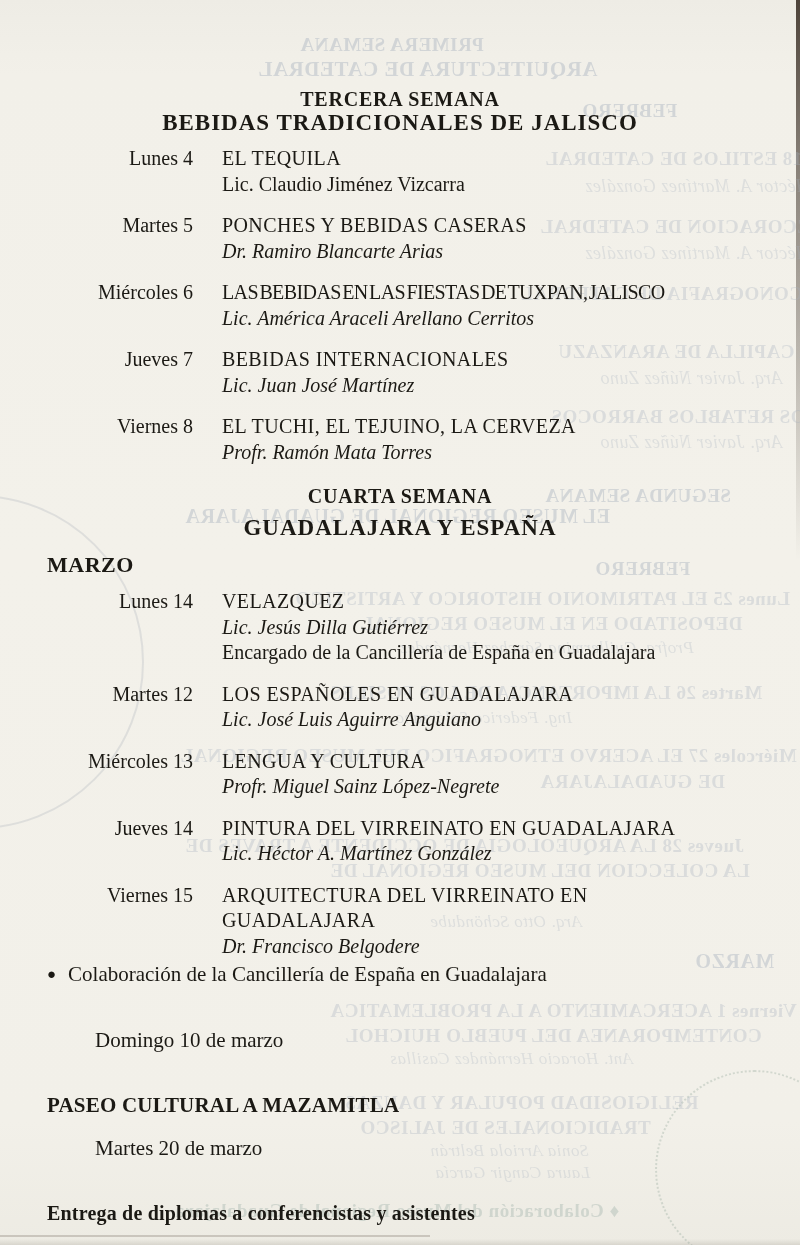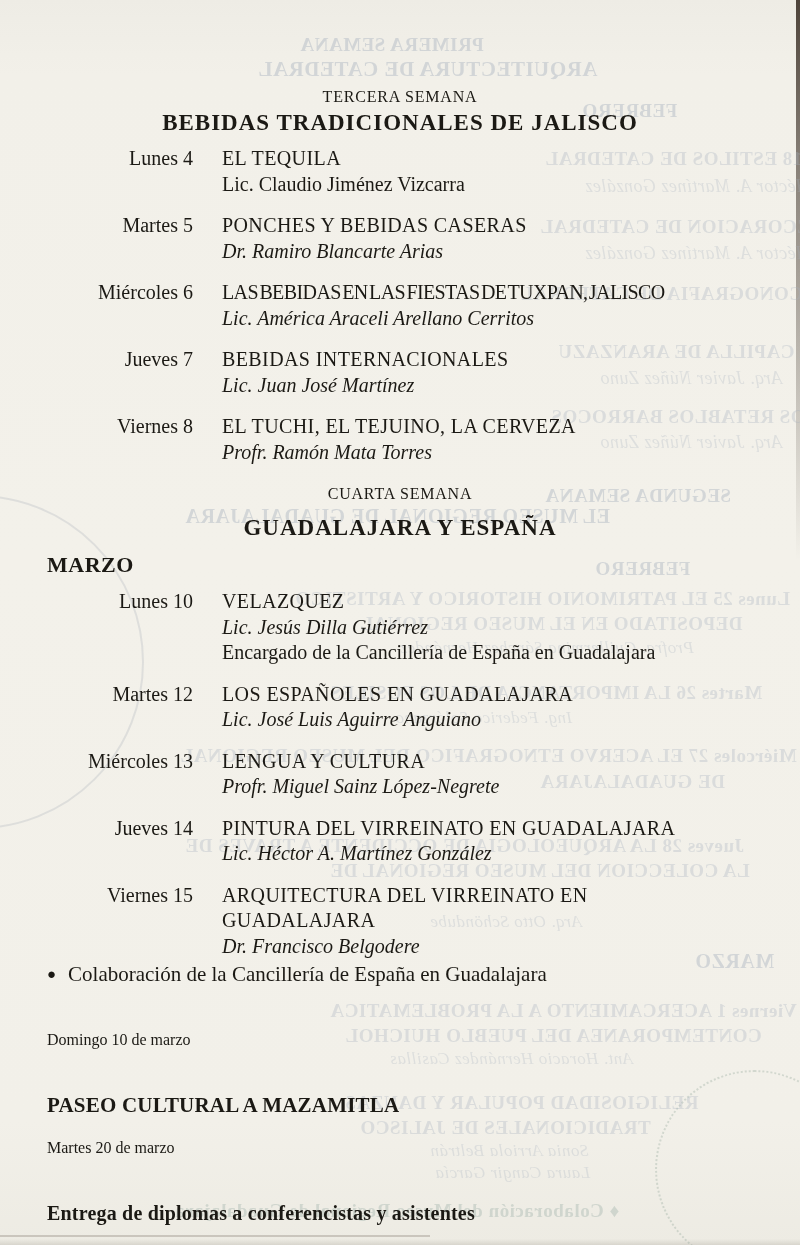--- a/index.html
+++ b/index.html
@@ -43,38 +43,38 @@
     opacity:.38;
     filter:blur(.5px);
     letter-spacing:.5px;
   }
   .ghost.caps-bold{font-weight:700;opacity:.42;}
   .ghost.caps{font-weight:600;opacity:.32;}
   .ghost.italic{font-style:italic;opacity:.28;}
   .ghost.bold{font-weight:700;opacity:.40;color:#a3b4ad;}
   
   .centered{position:absolute;left:0;width:100%;text-align:center;}
-  .week-label{font-size:16px;font-weight:400;letter-spacing:.8px;}
+  .week-label{font-size:20px;font-weight:700;letter-spacing:.8px;}
   .section-title{font-size:23px;font-weight:700;letter-spacing:1px;}
   .month-label{position:absolute;left:47px;font-size:22px;font-weight:700;letter-spacing:.5px;}
   .rows{position:absolute;left:8px;width:800px;}
   .row{display:flex;margin-bottom:16px;}
   .day{flex:none;width:185px;text-align:right;font-size:20px;line-height:25.5px;}
   .content{margin-left:29px;max-width:566px;}
   .line{font-size:20px;line-height:25.5px;}
   .line.title{letter-spacing:.4px;white-space:nowrap;}
   .line.title-tight{letter-spacing:-.6px;word-spacing:-3px;white-space:nowrap;}
   .line.speaker-italic{font-style:italic;}
   .line.speaker-roman{}
   .line.note{white-space:nowrap;}
   .collab{position:absolute;left:47px;top:962px;font-size:21px;font-weight:500;}
   .collab .bullet{display:inline-block;font-size:15px;vertical-align:2px;margin-right:12px;}
   .events{position:absolute;left:47px;top:1028px;}
   .event{margin-bottom:19px;}
-  .event-date{font-size:16px;line-height:24px;}
+  .event-date{font-size:21px;line-height:24px;margin-left:48px;}
   .event-line{font-size:21px;line-height:24px;font-weight:600;letter-spacing:.2px;margin-top:41px;}
   .event-line.detail{font-size:20px;}
 </style>
 </head>
 <body>
 
 <div class="page">
 
   <div class="right-edge"></div>
   <div class="bottom-shadow-line"></div>
@@ -157,21 +157,21 @@
           <div class="line speaker-italic">Profr. Ramón Mata Torres</div>
         </div>
       </div>
     </div>
 
   <div class="centered week-label" style="top:485px">CUARTA SEMANA</div>
   <div class="centered section-title" style="top:515px">GUADALAJARA Y ESPAÑA</div>
   <div class="month-label" style="top:552px">MARZO</div>
   <div class="rows" id="rows-1" style="top:589px">
       <div class="row">
-        <span class="day">Lunes 10</span>
+        <span class="day">Lunes 14</span>
         <div class="content">
           <div class="line title">VELAZQUEZ</div>
           <div class="line speaker-italic">Lic. Jesús Dilla Gutiérrez</div>
           <div class="line note">Encargado de la Cancillería de España en Guadalajara</div>
         </div>
       </div>
       <div class="row">
         <span class="day">Martes 12</span>
         <div class="content">
           <div class="line title">LOS ESPAÑOLES EN GUADALAJARA</div>

